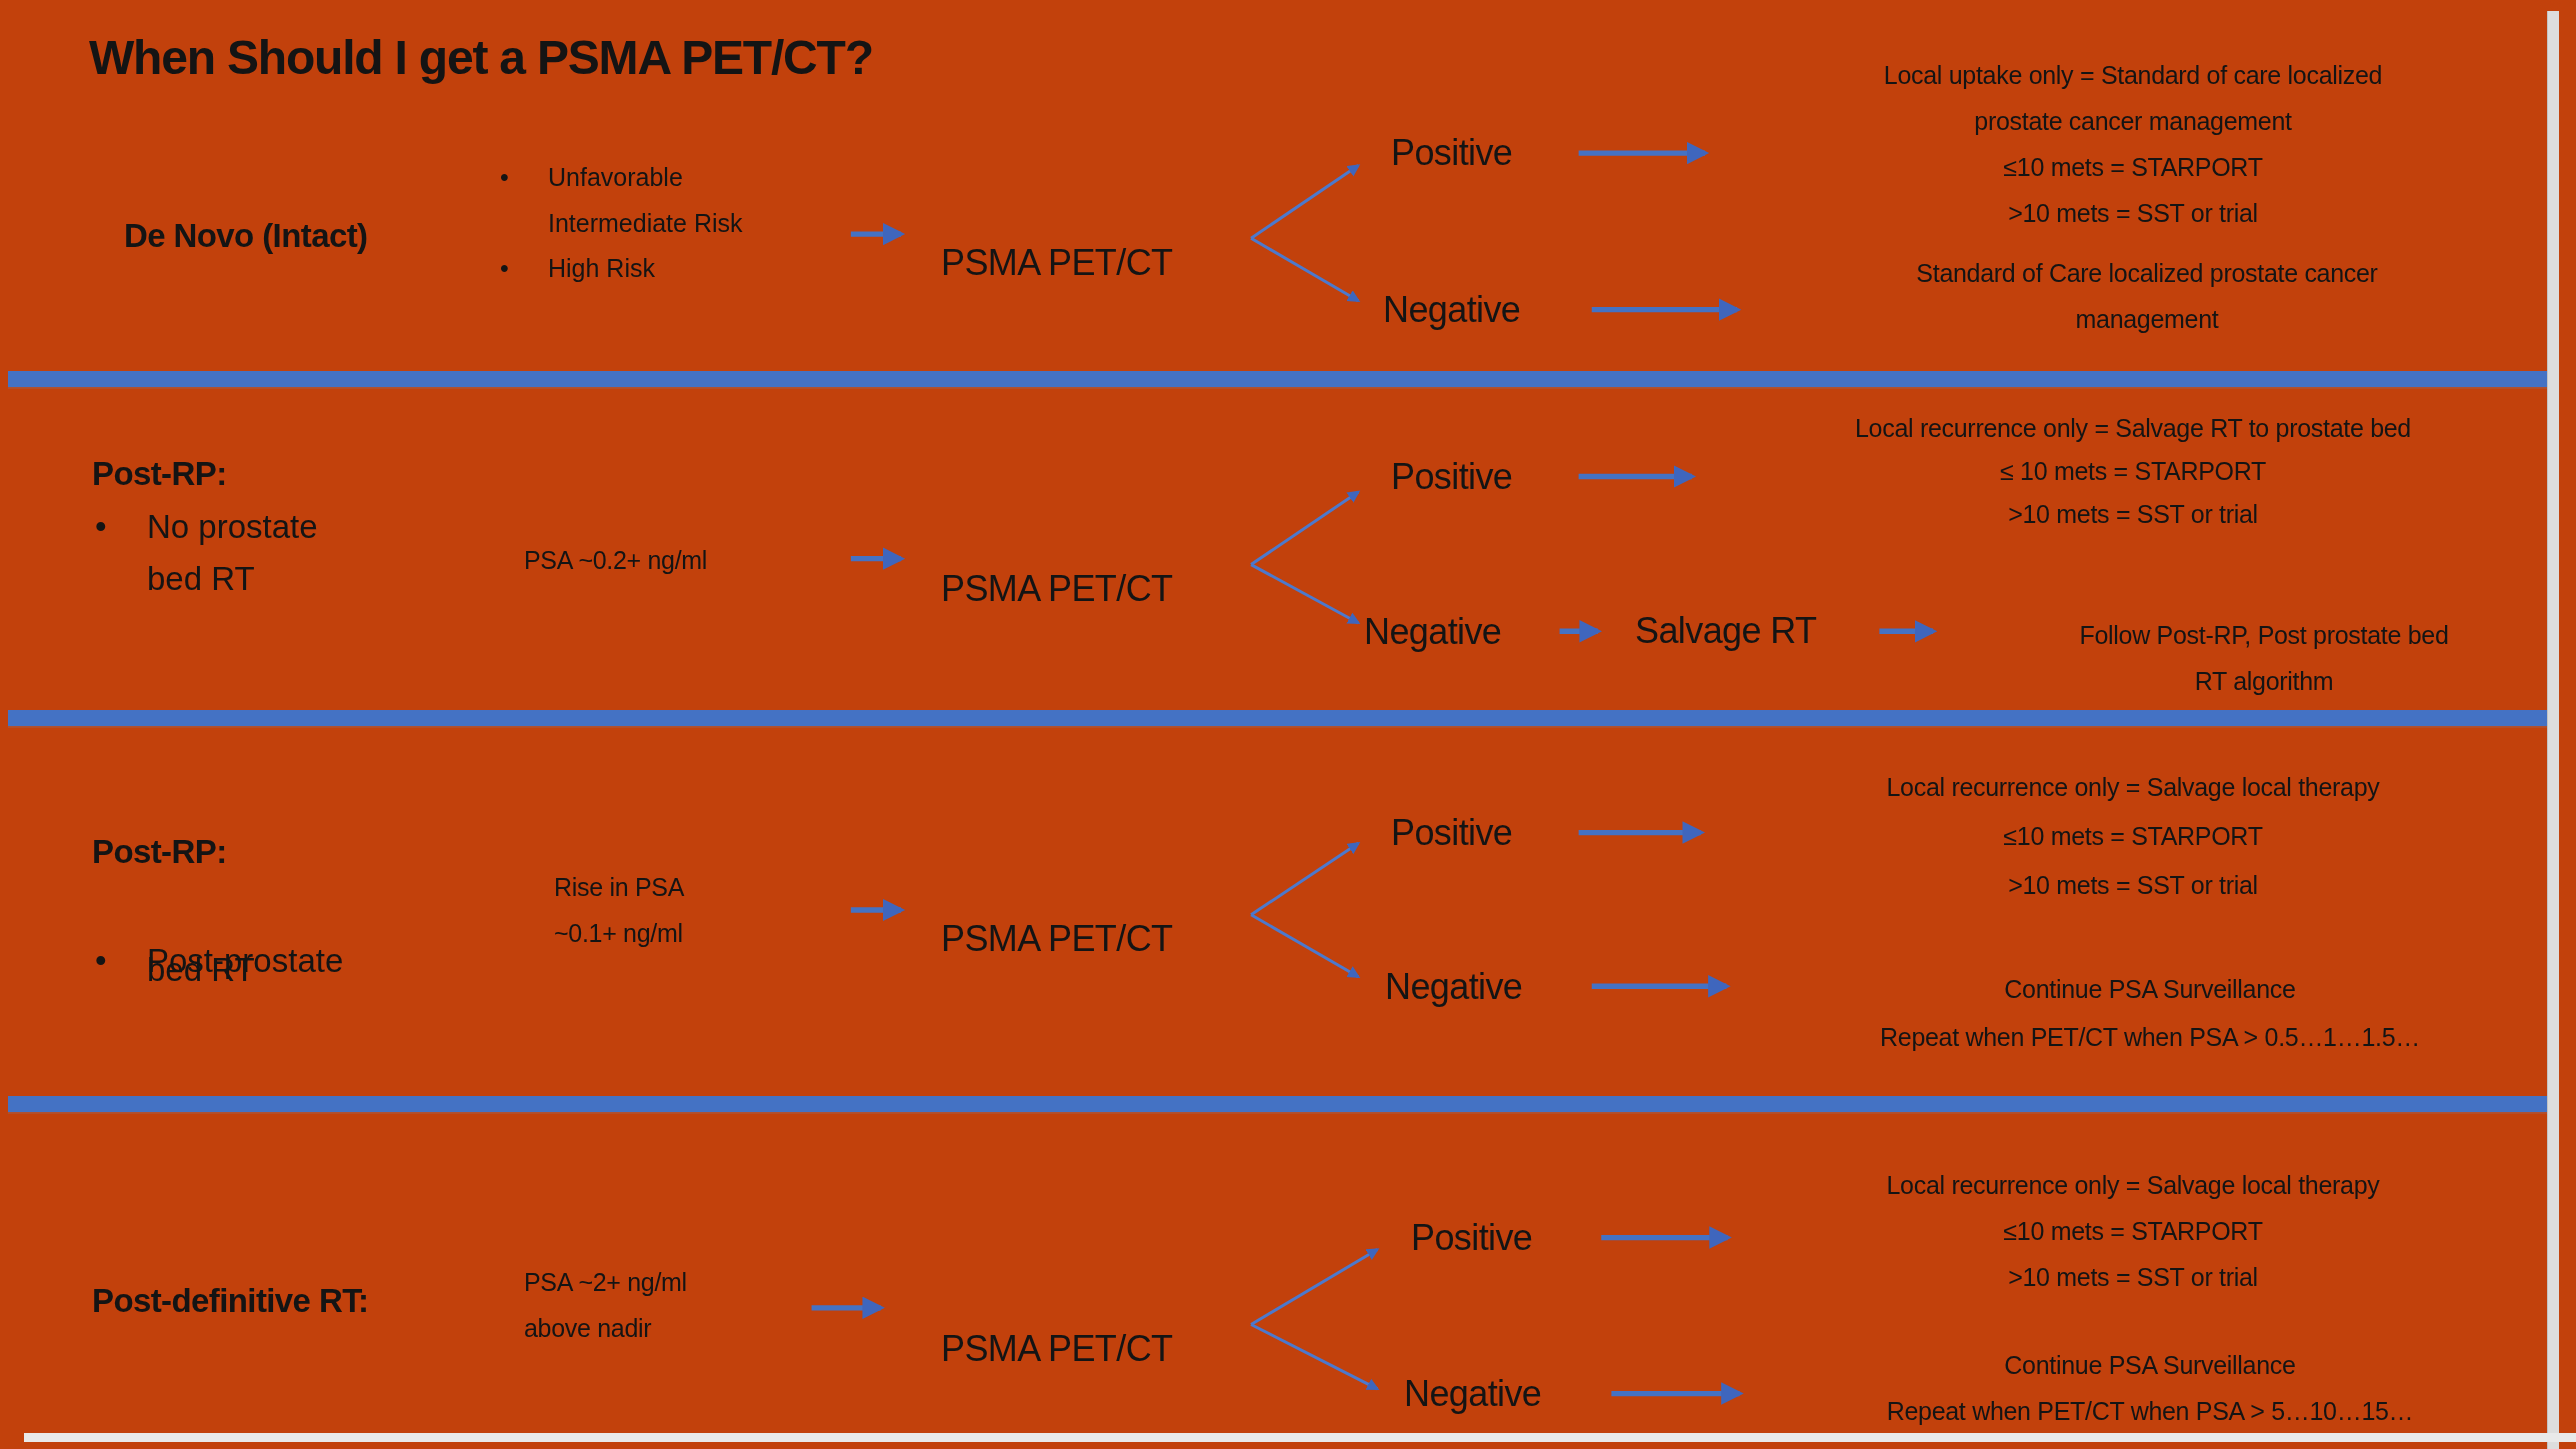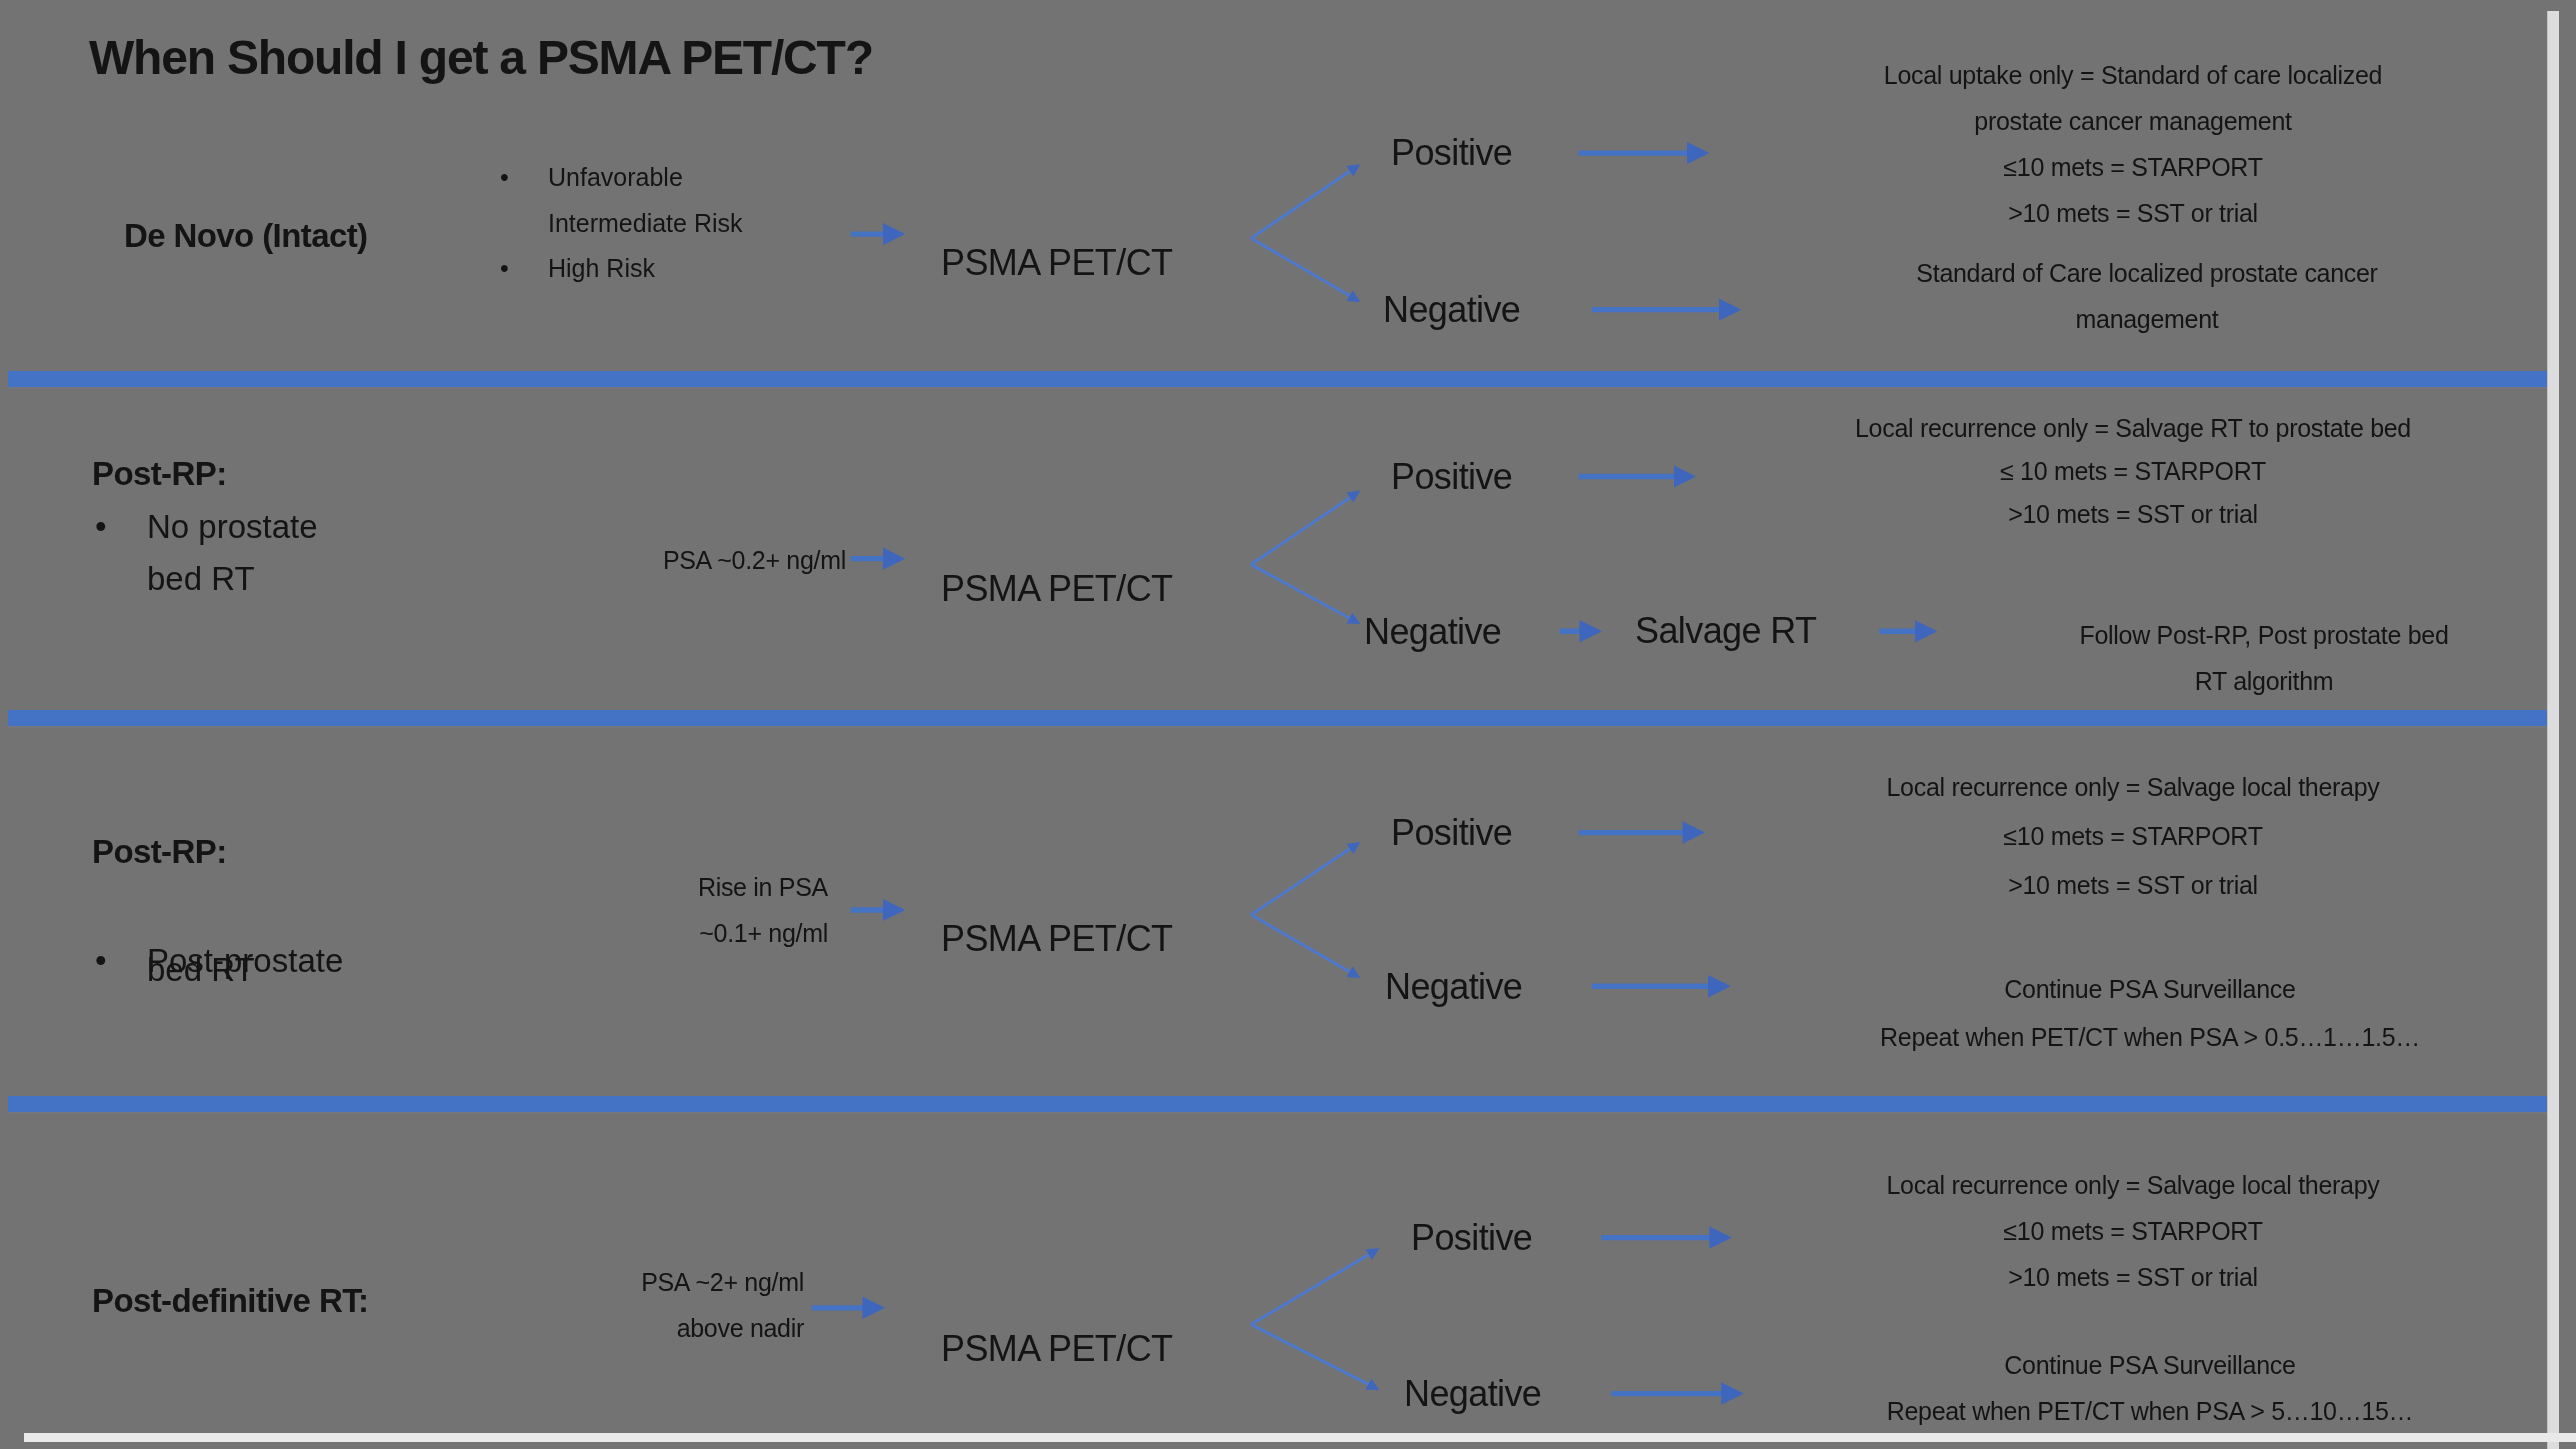--- a/index.html
+++ b/index.html
@@ -1,25 +1,25 @@
 <!DOCTYPE html>
 <html style="font-size:9.5px"><head>
 <meta charset="utf-8">
 <style>
   html,body{margin:0;padding:0;background:#ffffff;}
   #canvas{
     position:relative;width:2576px;height:1449px;overflow:hidden;
-    background:#737373;font-family:"Liberation Sans",sans-serif;color:#141414;
+    background:#c2410c;font-family:"Liberation Sans",sans-serif;color:#141414;
   }
   .abs{position:absolute;}
   .heading{font-weight:bold;font-size:33px;line-height:39px;letter-spacing:-0.6px;white-space:nowrap;}
   .node{font-size:36px;line-height:43px;letter-spacing:-0.6px;text-align:left;white-space:nowrap;margin-top:28px;}
   .branch-label{font-size:36px;line-height:42px;letter-spacing:-0.6px;white-space:nowrap;}
   .outcome{font-size:25px;text-align:center;letter-spacing:-0.3px;}
-  .cond{font-size:25px;text-align:right;letter-spacing:-0.3px;}
+  .cond{font-size:25px;text-align:left;letter-spacing:-0.3px;}
   .bullets{font-size:25px;}
   .bullets-lg{font-size:33px;}
   .brow{position:absolute;white-space:nowrap;}
   .dot{display:inline-block;width:48px;}
   .dot-lg{display:inline-block;width:52px;}
   .divider{position:absolute;left:8.3px;width:2549px;height:16px;background:#4472C4;box-shadow:0 1.8px 0 rgba(120,130,160,0.25);}
   .edge-right{position:absolute;left:2547px;top:10.7px;width:10.7px;height:1439px;background:#dddddd;border-left:1.8px solid #c3c3c3;}
   .edge-bottom{position:absolute;left:24px;top:1433px;width:2552px;height:9px;background:#e9e9e9;}
   svg.overlay{position:absolute;left:0;top:0;pointer-events:none;}
   .arrow{stroke:#4472C4;stroke-width:9;fill:none;}

